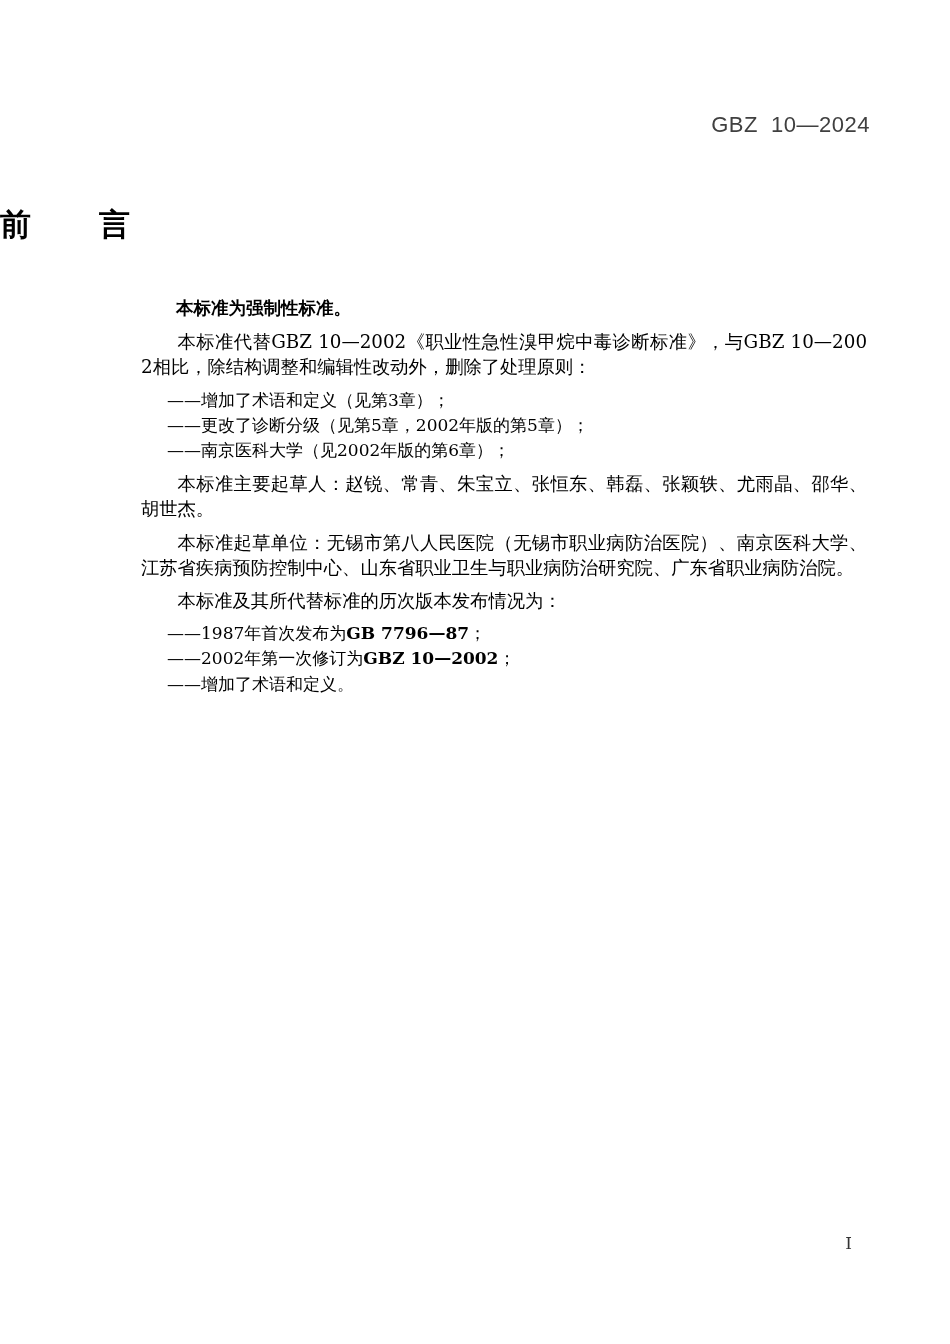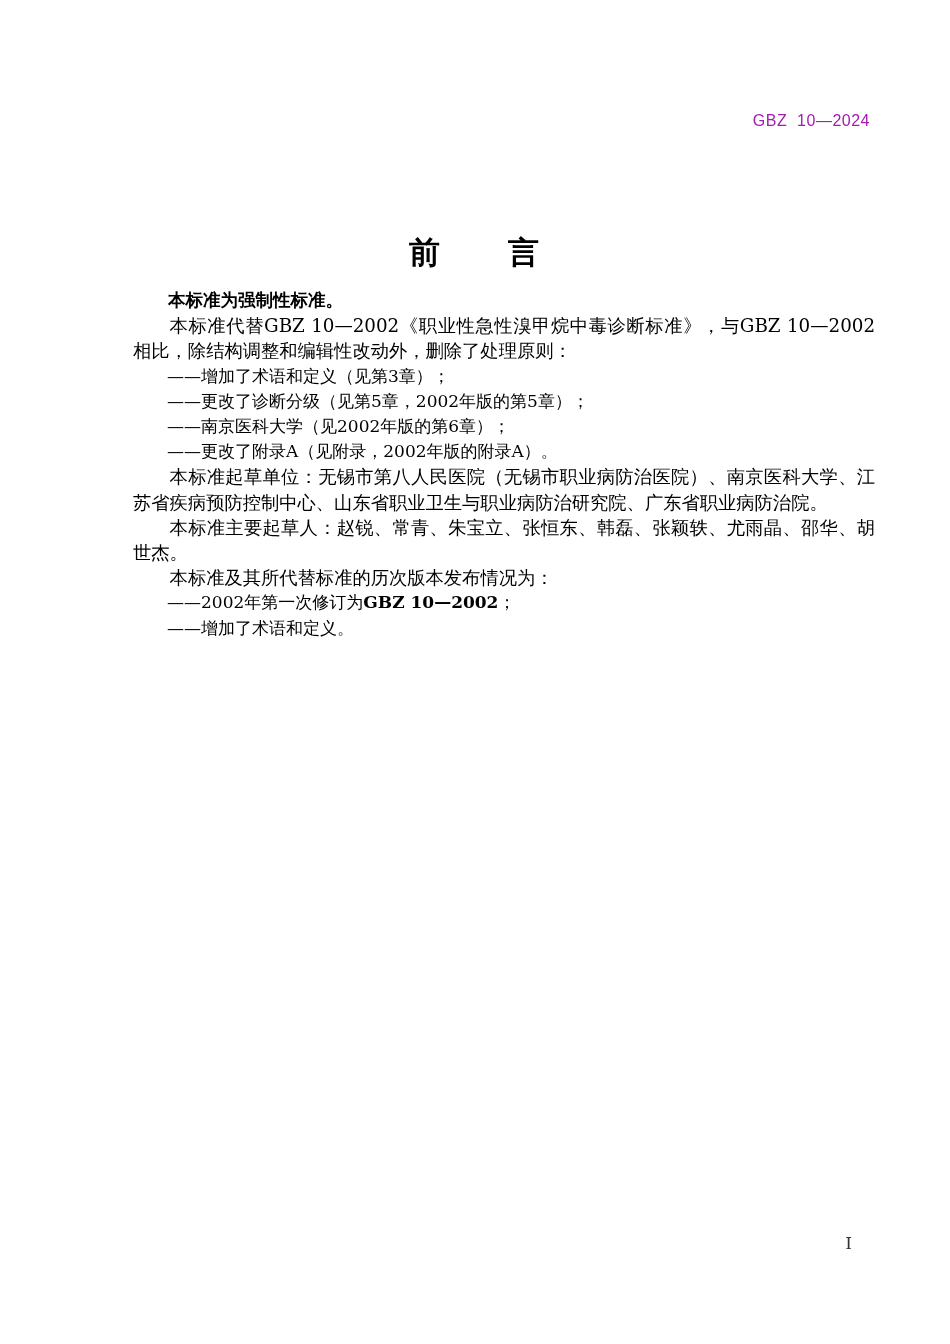--- a/index.html
+++ b/index.html
@@ -20,53 +20,52 @@
     box-sizing: border-box;
   }
   
   .running-header {
     position: absolute;
     top: 112px;
     left: 0;
     right: 80px;
     text-align: right;
     font-family: "Liberation Sans", "DejaVu Sans", sans-serif;
-    font-size: 16px;
+    font-size: 22px;
     letter-spacing: 0.5px;
-    color: #a21caf;
+    color: #404040;
     white-space: pre;
   }
   
   .doc-title {
     position: absolute;
     top: 204px;
     left: 0;
     right: 0;
-    text-align: center;
+    text-align: left;
     font-family: "DejaVu Sans", "Liberation Sans", sans-serif;
     font-weight: bold;
     font-size: 31px;
     letter-spacing: 2px;
     white-space: pre;
     color: #000000;
-    margin-top: 28px;
   }
   
   .body-block {
     position: absolute;
     top: 288px;
     left: 133px;
     width: 742px;
   }
   .para {
     font-size: 18.3px;
     line-height: 25.2px;
     text-align: justify;
     text-justify: inter-ideograph;
-    margin: 0;
+    margin: 8px;
     text-indent: 2em;
     white-space: normal;
     word-break: break-all;
   }
   .para.bold-para {
     font-family: "DejaVu Sans", "Liberation Sans", sans-serif;
     font-weight: bold;
     font-size: 17.5px;
     text-indent: 2em;
   }
@@ -107,29 +106,29 @@
 
   <div class="body-block">
 
     <p class="para bold-para">本标准为强制性标准。</p>
 
     <p class="para"><span>本标准代替</span><span class="lat">GBZ 10—2002</span><span>《职业性急性溴甲烷中毒诊断标准》，与</span><span class="lat">GBZ 10—2002</span><span>相比，除结构调整和编辑性改动外，删除了处理原则：</span></p>
 
     <p class="dash-item">——增加了术语和定义（见第3章）；</p>
     <p class="dash-item">——更改了诊断分级（见第5章，2002年版的第5章）；</p>
     <p class="dash-item">——南京医科大学（见2002年版的第6章）；</p>
-    <p class="dash-item">——更改了附录A（见附录，2002年版的附录A）。</p>
 
+
+    <p class="para">本标准主要起草人：赵锐、常青、朱宝立、张恒东、韩磊、张颖轶、尤雨晶、邵华、胡世杰。</p>
 
     <p class="para">本标准起草单位：无锡市第八人民医院（无锡市职业病防治医院）、南京医科大学、江苏省疾病预防控制中心、山东省职业卫生与职业病防治研究院、广东省职业病防治院。</p>
 
-    <p class="para">本标准主要起草人：赵锐、常青、朱宝立、张恒东、韩磊、张颖轶、尤雨晶、邵华、胡世杰。</p>
-
     <p class="para">本标准及其所代替标准的历次版本发布情况为：</p>
 
+    <p class="dash-item"><span>——1987年首次发布为</span><span class="lat-b">GB  7796—87</span><span>；</span></p>
 
     <p class="dash-item"><span>——2002年第一次修订为</span><span class="lat-b">GBZ  10—2002</span><span>；</span></p>
 
     <p class="dash-item"><span>——增加了术语和定义。</span><span class="lat-b"></span><span></span></p>
 
   </div>
 
   <div class="page-number">I</div>
 
 </div>

